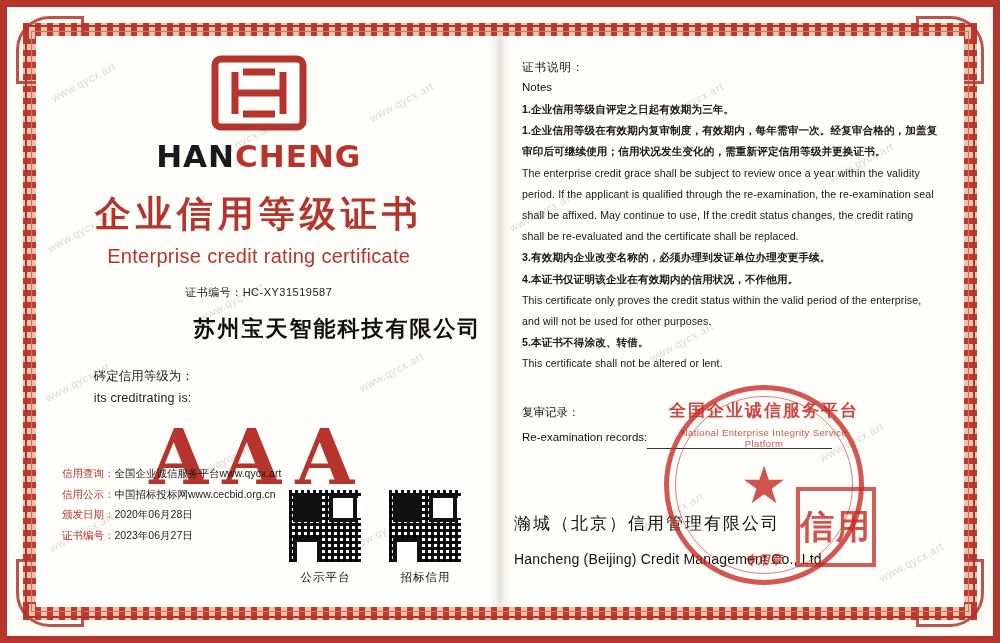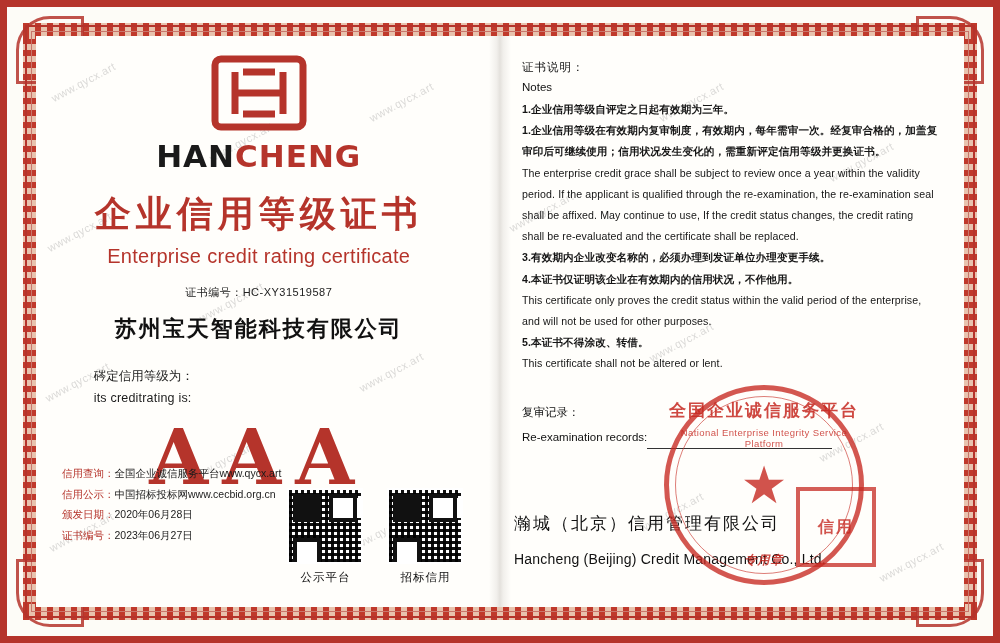--- a/index.html
+++ b/index.html
@@ -141,20 +141,21 @@
     color: #222;
     letter-spacing: .5px;
   }
   .company {
     margin-top: 14px;
     font-family: "DejaVu Sans", sans-serif;
     font-weight: bold;
     font-size: 22px;
     letter-spacing: 2px;
     color: #111;
+    text-align: right;
   }
   .stmt {
     margin: 22px auto 0;
     width: 330px;
     text-align: left;
     font-size: 12.5px;
     line-height: 1.75;
     color: #1b1b1b;
   }
   .stmt .en { letter-spacing: .2px; }
@@ -336,21 +337,21 @@
     letter-spacing: 1px;
     font-style: italic;
   }
   .seal-sq {
     position: absolute;
     right: 88px;
     bottom: 40px;
     width: 72px; height: 72px;
     border: 4px solid rgba(198,40,32,.75);
     color: rgba(198,40,32,.8);
-    font-size: 16px;
+    font-size: 34px;
     font-weight: bold;
     display: flex;
     align-items: center;
     justify-content: center;
     letter-spacing: 2px;
     pointer-events: none;
   }
 </style>
 </head>
 <body>

